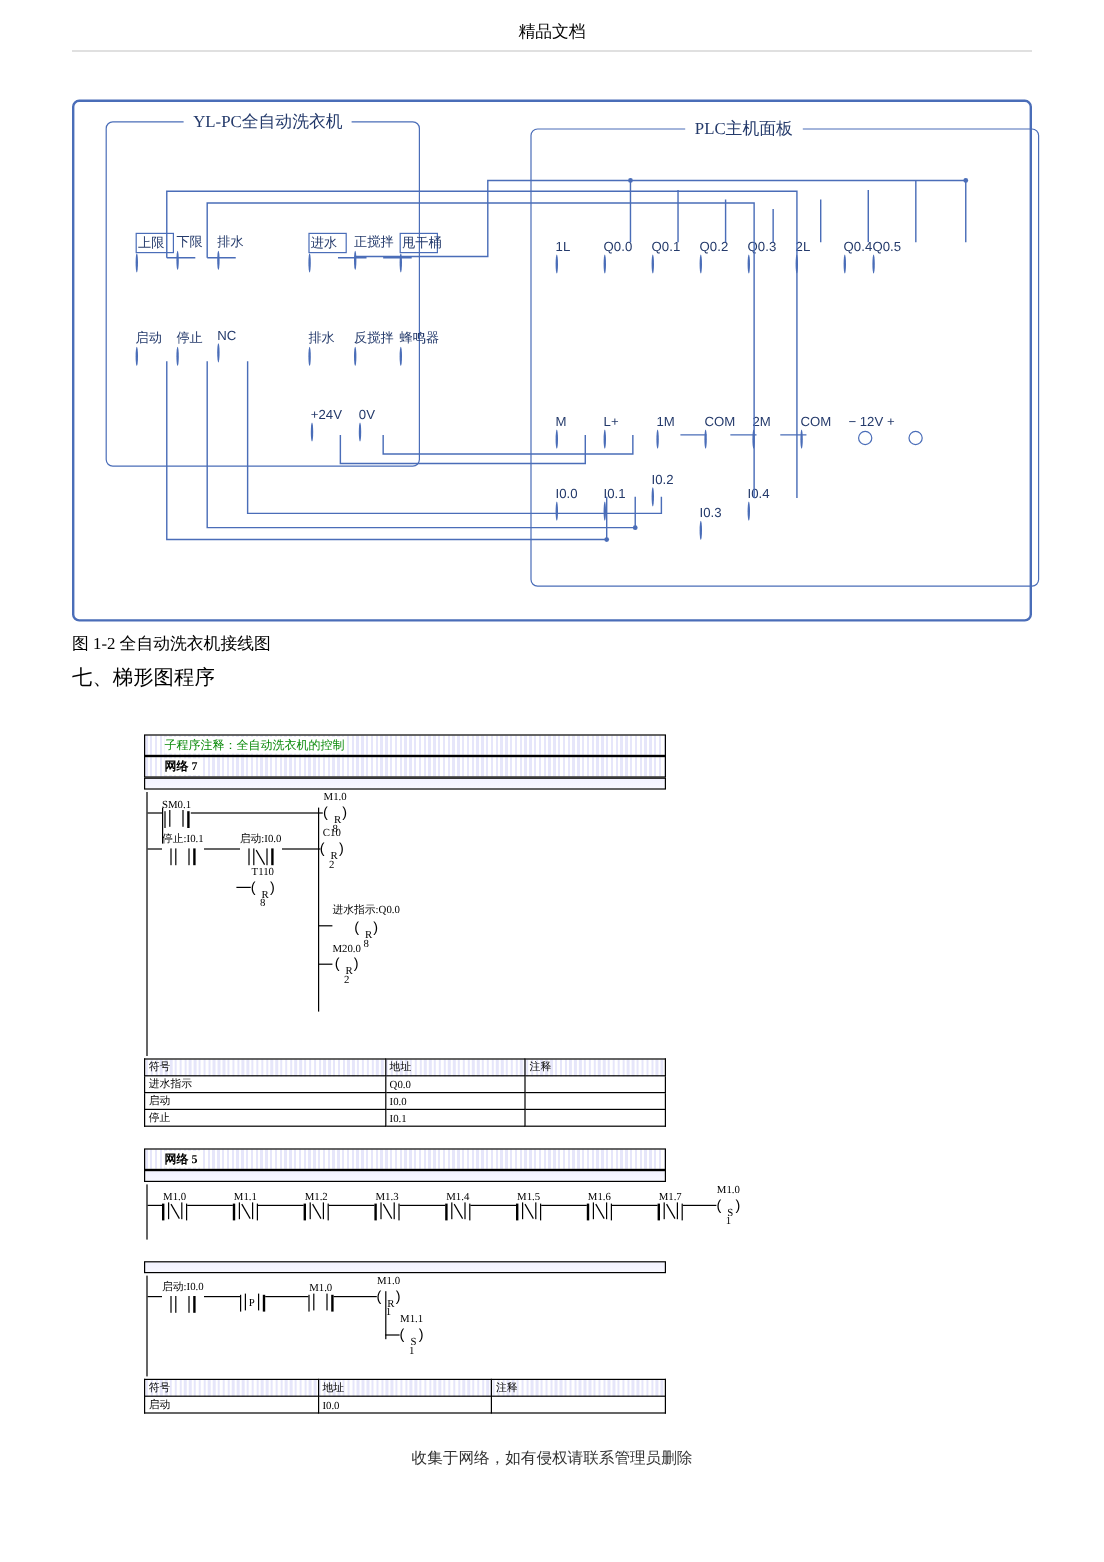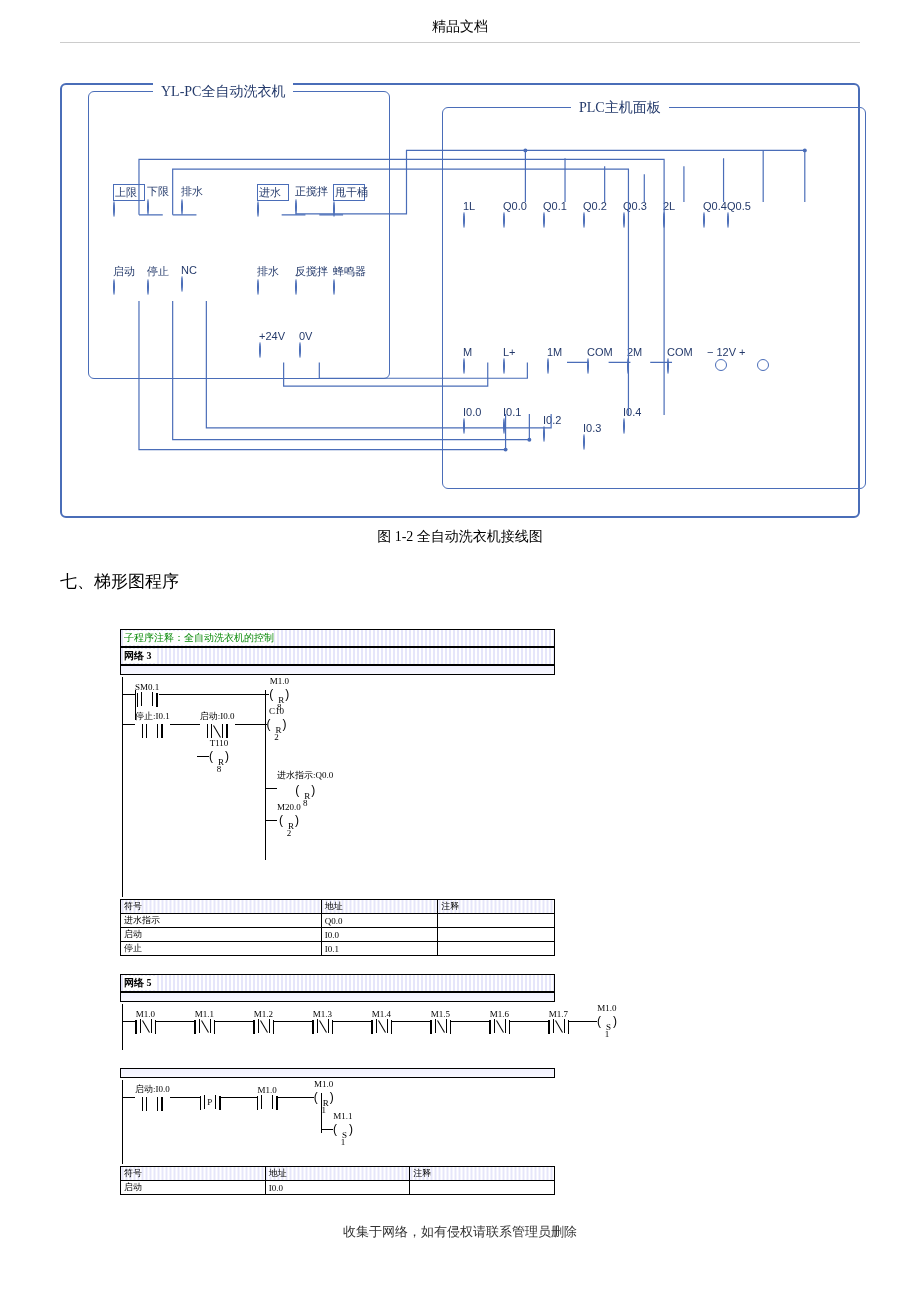--- a/index.html
+++ b/index.html
@@ -1,36 +1,36 @@
 <!DOCTYPE html>
 <html><head>
 <meta charset="utf-8">
 <style>
 *{margin:0;padding:0;box-sizing:border-box;font-family:"SimSun","宋体",serif}
 body{background:#fff;width:920px;margin:0 auto;position:relative;font-size:12px;color:#000}
 .hdr{text-align:center;font-size:14px;padding:18px 0 6px;border-bottom:1px solid #ccc;margin:0 60px}
 .page{padding:0 60px}
 .wiring{border:2px solid #4a6db8;border-radius:6px;margin:40px 0 10px;padding:14px 10px 18px;position:relative;height:435px}
 .ftr{text-align:center;font-size:13px;margin-top:28px;color:#333}
-.cap{text-align:center;font-size:14px;font-family:"SimSun";margin:6px 0 24px}
+.cap{text-align:left;font-size:14px;font-family:"SimSun";margin:6px 0 7px}
 .sect{font-size:17px;font-family:"SimSun";margin:6px 0 20px}
 .panel{position:absolute;border:1.6px solid #4a6db8;border-radius:6px}
-#panel-left{left:26px;top:6px;width:302px;height:288px}
+#panel-left{left:26px;top:16px;width:262px;height:288px}
 #panel-right{left:380px;top:22px;width:424px;height:382px}
 .ptitle{position:absolute;top:-9px;background:#fff;font-size:14px;color:#243a6b;padding:0 8px;white-space:nowrap}
 #panel-left .ptitle{left:64px}
 #panel-right .ptitle{left:128px}
 .term{position:absolute;text-align:left;width:32px}
 .term .lab{font-size:11px;color:#243a6b;display:block;margin-bottom:1px;white-space:nowrap;font-family:Arial,"SimSun"}
 .term .ring{width:12px;height:12px;border:1.5px solid #4a6db8;border-radius:50%;margin:0 auto;background:#fff}
 .boxed{border:1px solid #4a6db8;display:inline-block;padding:0 1px}
 
 
 .lad{margin:36px auto 0;width:680px;font-family:Arial,"SimSun";font-size:10px;color:#000}
-.hdrbar{border:1px solid #000;background:repeating-linear-gradient(90deg,#e6e6fa 0,#e6e6fa 2px,#fff 2px,#fff 4px);font-size:10px;padding:1px 3px}
+.hdrbar{border:1px solid #000;background:repeating-linear-gradient(90deg,#e6e6fa 0,#e6e6fa 2px,#fff 2px,#fff 4px);font-size:10px;padding:1px 16px}
 .sub{color:#0a8a0a;background:#fff;display:inline-block}
 .nettitle{font-weight:bold;background:#fff;display:inline-block;padding-right:4px}
 .netbar{border:1px solid #000;background:linear-gradient(#f2f2ff,#f8f8ff);height:10px;margin-bottom:2px}
 .rung{border-left:1.5px solid #000;padding:4px 0 6px 0;margin-left:2px;position:relative}
 .row{display:flex;align-items:center;height:26px}
 .wire{height:1px;background:#000;flex:0 0 auto}
 .node{display:flex;flex-direction:column;align-items:center;position:relative}
 .clabel{font-size:9px;margin-bottom:1px;white-space:nowrap}
 .contact{display:flex;align-items:center}
 .cl,.cr{width:1.5px;height:14px;background:#000}
@@ -105,21 +105,21 @@
     <div class="term" style="left:264px;top:238px;width:70px">
           <span class="lab">− 12V +</span>
           <div style="display:flex;gap:14px;justify-content:center">
             <span class="ring"></span>
             <span class="ring"></span>
           </div>
         </div>
 
     <div class="term" style="left:20px;top:298px"><span class="lab">I0.0</span><span class="ring"></span></div>
     <div class="term" style="left:60px;top:298px"><span class="lab">I0.1</span><span class="ring"></span></div>
-    <div class="term" style="left:100px;top:306px"><span class="lab">I0.2</span><span class="ring"></span></div>
+    <div class="term" style="left:100px;top:286px"><span class="lab">I0.2</span><span class="ring"></span></div>
     <div class="term" style="left:140px;top:314px"><span class="lab">I0.3</span><span class="ring"></span></div>
     <div class="term" style="left:180px;top:298px"><span class="lab">I0.4</span><span class="ring"></span></div>
   </div>
 
   <svg style="position:absolute;left:0;top:0;width:100%;height:100%;pointer-events:none" viewBox="0 0 780 435">
     <g stroke="#4a6db8" stroke-width="1.2" fill="none">
 
       <path d="M456 118 v-52 h282 M738 66 v52"></path>
       <path d="M496 118 v-44 M536 118 v-36 M576 118 v-28 M616 118 v-36 M656 118 v-44 M696 118 v-52"></path>
       <path d="M456 66 h-120 v64 h-112 M224 130 h54 M262 130 v0 M300 130 h18"></path>
@@ -144,21 +144,21 @@
   </svg>
 </div>
 
 <div class="cap">图 1-2 全自动洗衣机接线图</div>
 <div class="sect">七、梯形图程序</div>
 
 <div class="lad">
 
 <div class="ladblock" style="width:435px">
  <div class="hdrbar"><span class="sub">子程序注释：全自动洗衣机的控制</span></div>
- <div class="hdrbar"><span class="nettitle">网络 3</span></div>
+ <div class="hdrbar"><span class="nettitle">网络 7</span></div>
  <div class="netbar"></div>
  <div class="rung" style="height:220px">
 
    <div class="row">
      <span class="wire" style="width:12px"></span>
      <div class="node">
               <span class="clabel">SM0.1</span>
               <div class="contact">
                 <span class="cl"></span>
                 <span class="cmid norm"></span>

